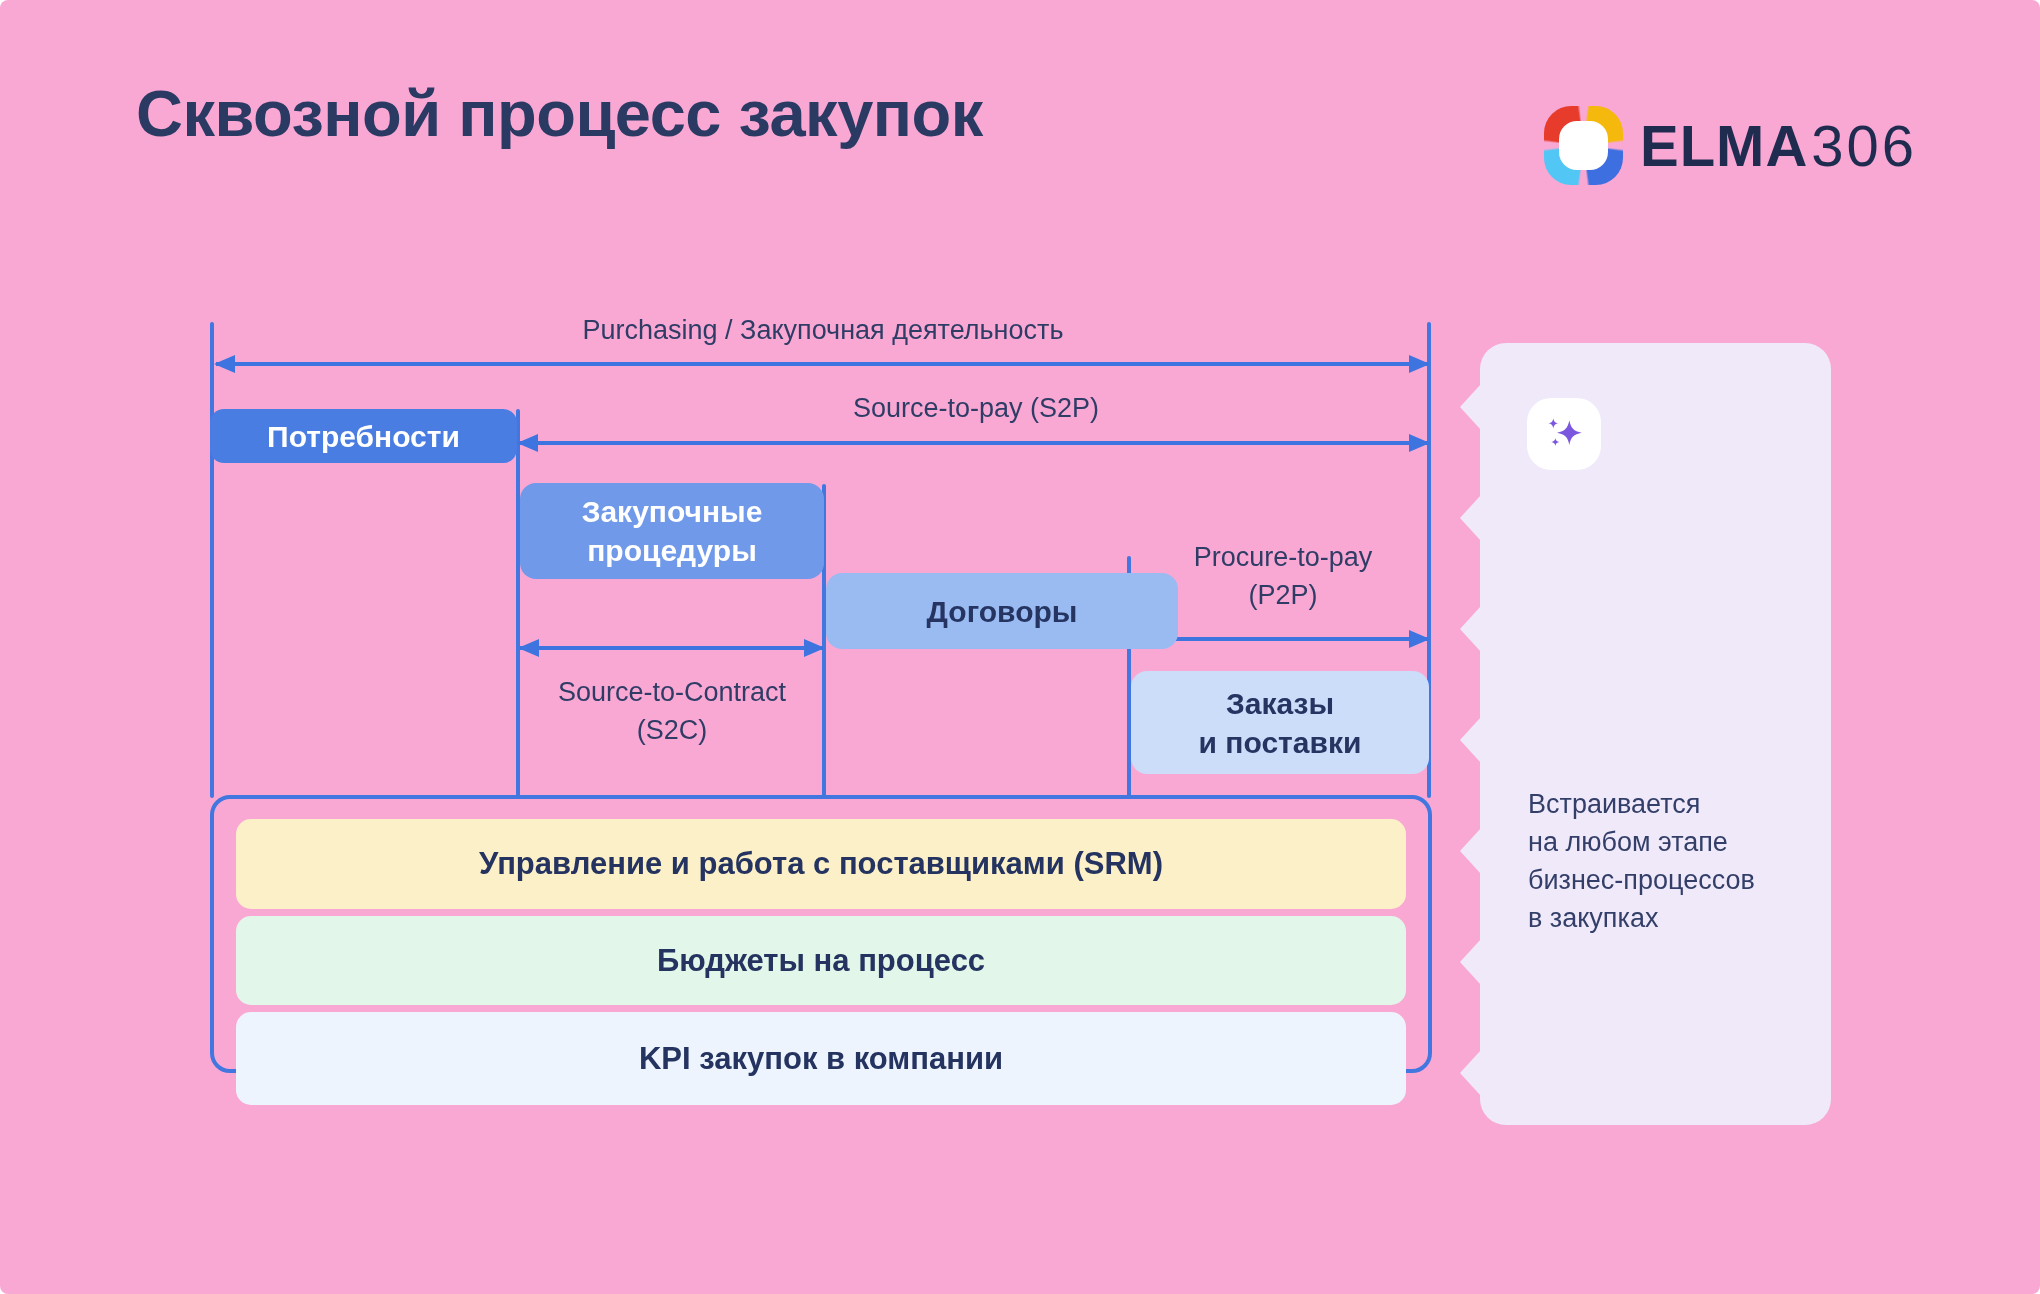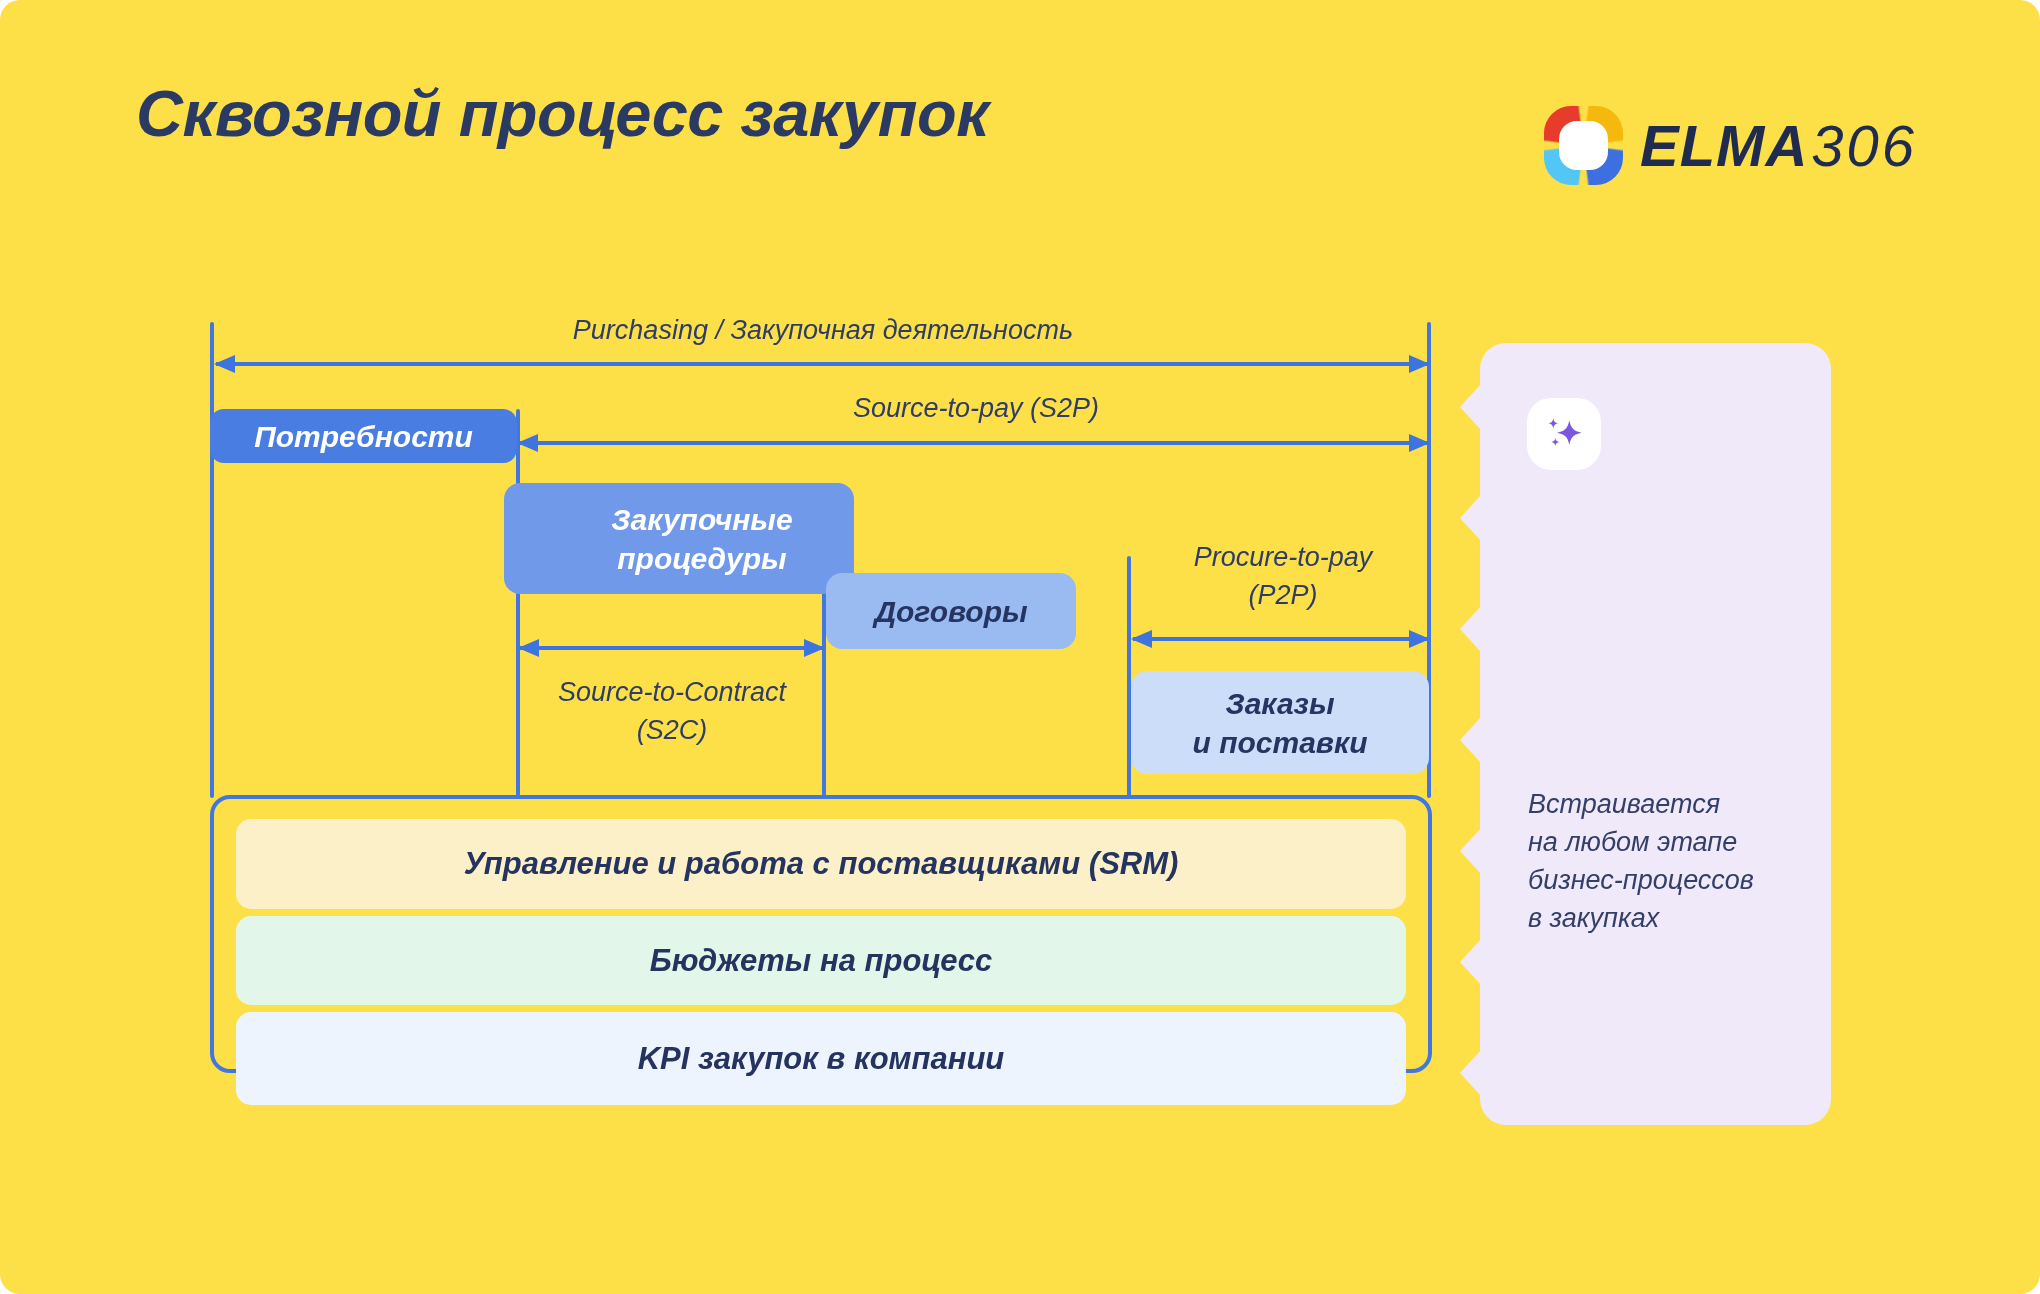--- a/index.html
+++ b/index.html
@@ -1,17 +1,17 @@
 <!DOCTYPE html>
 <html><head>
 <meta charset="utf-8">
 <style>
   html,body { margin:0; padding:0; background:#ffffff; }
   body { width:2040px; height:1294px; position:relative; font-family:"Liberation Sans","DejaVu Sans",sans-serif; }
-  .card { position:absolute; inset:0; background:#fde047; border-radius:20px; overflow:hidden;font-style:italic; }
+  .card { position:absolute; inset:0; background:#f9a8d4; border-radius:8px; overflow:hidden; }
 
   
   .page-title { position:absolute; left:136px; top:76px; font-size:65px; font-weight:800; letter-spacing:-0.5px; color:#2B3A63; }
   .logo { position:absolute; left:1544px; top:104px; height:82px; display:flex; align-items:center; gap:17px; }
   .elma-icon { width:79px; height:79px; border-radius:27px; flex:0 0 auto; position:relative;
     background:conic-gradient(from 0deg,
       rgba(0,0,0,0) 0deg 5deg, #F5B80D 9deg 81deg, rgba(0,0,0,0) 85deg 95deg,
       #3E6FE0 99deg 171deg, rgba(0,0,0,0) 175deg 185deg,
       #52C6F5 189deg 261deg, rgba(0,0,0,0) 265deg 275deg,
       #E73B2B 279deg 351deg, rgba(0,0,0,0) 355deg 360deg); }
@@ -28,22 +28,22 @@
     border-top:9.5px solid transparent; border-bottom:9.5px solid transparent; }
   .harrow::before { left:-2px; border-right:21px solid #3E74DF; }
   .harrow::after  { right:-2px; border-left:21px solid #3E74DF; }
 
   .lbl { position:absolute; transform:translateX(-50%); color:#2F3D66; font-size:27px; text-align:center;
          line-height:38px; white-space:pre-line; }
 
   .stage { position:absolute; display:flex; align-items:center; justify-content:center; text-align:center;
            font-weight:700; font-size:30px; line-height:39px; white-space:pre-line; z-index:2; }
   .stage-needs      { left:210px; top:409px; width:307px; height:54px;  background:#4A7DE2; border-radius:14px; color:#fff; }
-  .stage-procedures { left:504px; top:483px; width:304px; height:111px; background:#7199E9; border-radius:16px; color:#fff;padding-left:46px; }
-  .stage-contracts  { left:826px; top:573px; width:250px; height:76px;  background:#9ABBF1; border-radius:16px; color:#253461; }
+  .stage-procedures { left:520px; top:483px; width:304px; height:96px; background:#7199E9; border-radius:16px; color:#fff; }
+  .stage-contracts  { left:826px; top:573px; width:352px; height:76px;  background:#9ABBF1; border-radius:16px; color:#253461; }
   .stage-orders     { left:1131px; top:671px; width:298px; height:103px; background:#CBDDF9; border-radius:16px; color:#253461; }
 
   .foundation { position:absolute; left:210px; top:795px; width:1222px; height:278px; box-sizing:border-box;
                 border:4px solid #4377E0; border-radius:20px; z-index:1; }
   .frow { position:absolute; left:22px; right:22px; border-radius:15px; display:flex; align-items:center;
           justify-content:center; font-weight:700; font-size:31px; color:#24335F; }
   .frow-srm     { top:20px;  height:90px; background:#FBF0C8; }
   .frow-budgets { top:117px; height:89px; background:#E2F7E9; }
   .frow-kpi     { top:213px; height:93px; background:#EDF4FD; }
 

